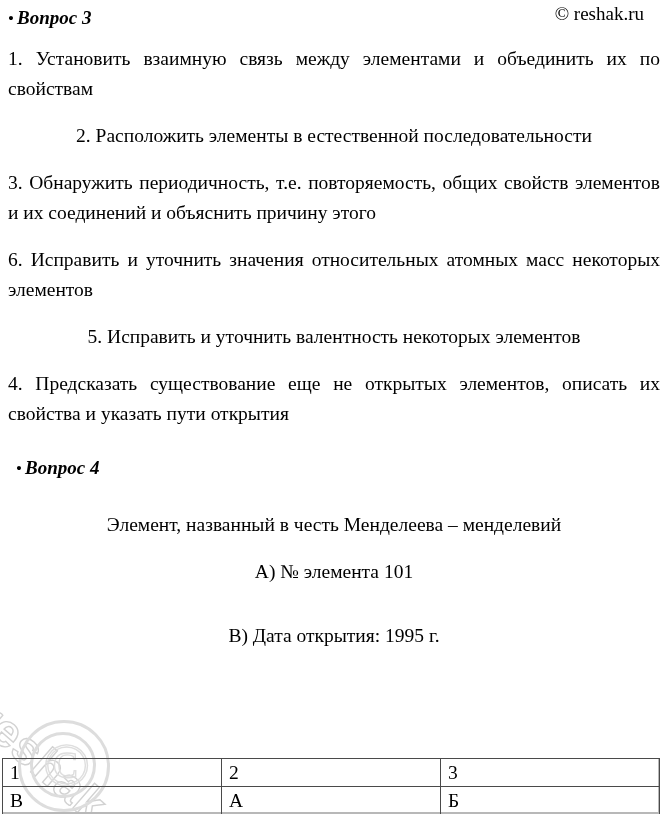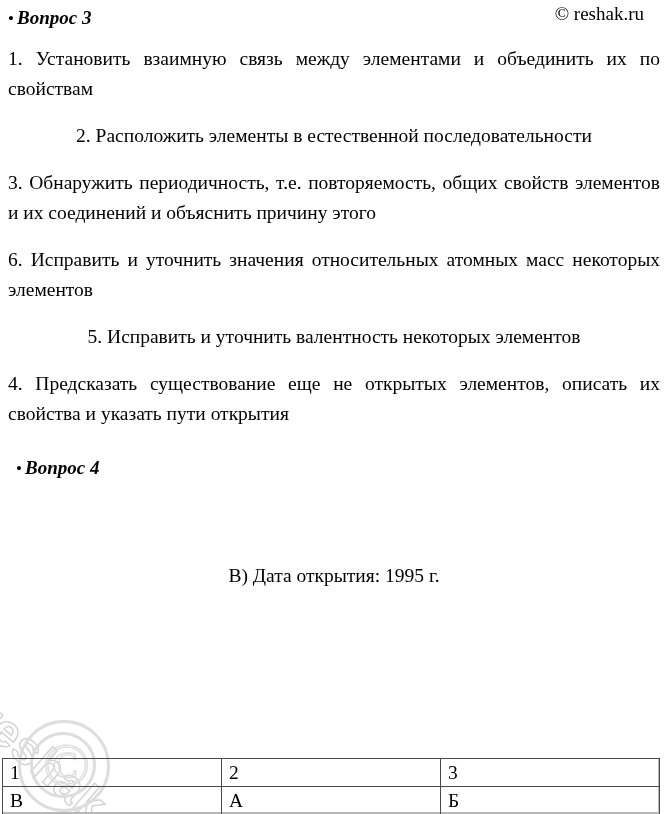--- a/index.html
+++ b/index.html
@@ -205,21 +205,23 @@
     <p class="para nojust">5. Исправить и уточнить валентность некоторых элементов</p>
     <div class="sp-17"></div>
     <p class="para">4. Предсказать существование еще не открытых элементов, описать их свойства и указать пути открытия</p>
 
     <div class="sp-18"></div>
 
     <p class="qhead-block"><span class="bullet">•</span><span>Вопрос 4</span></p>
 
     <div class="sp-20"></div>
 
-    <div class="sp-17"></div>
+    <p class="para nojust">Элемент, названный в честь Менделеева – менделевий</p>
+    <div class="sp-17"></div>
+    <p class="para nojust">А) № элемента 101</p>
     <div class="sp-17"></div>
     <div class="sp-17"></div>
     <p class="para nojust">В) Дата открытия: 1995 г.</p>
     <div class="sp-17"></div>
 
     <div class="sp-15"></div>
 
 
   </div>
 

